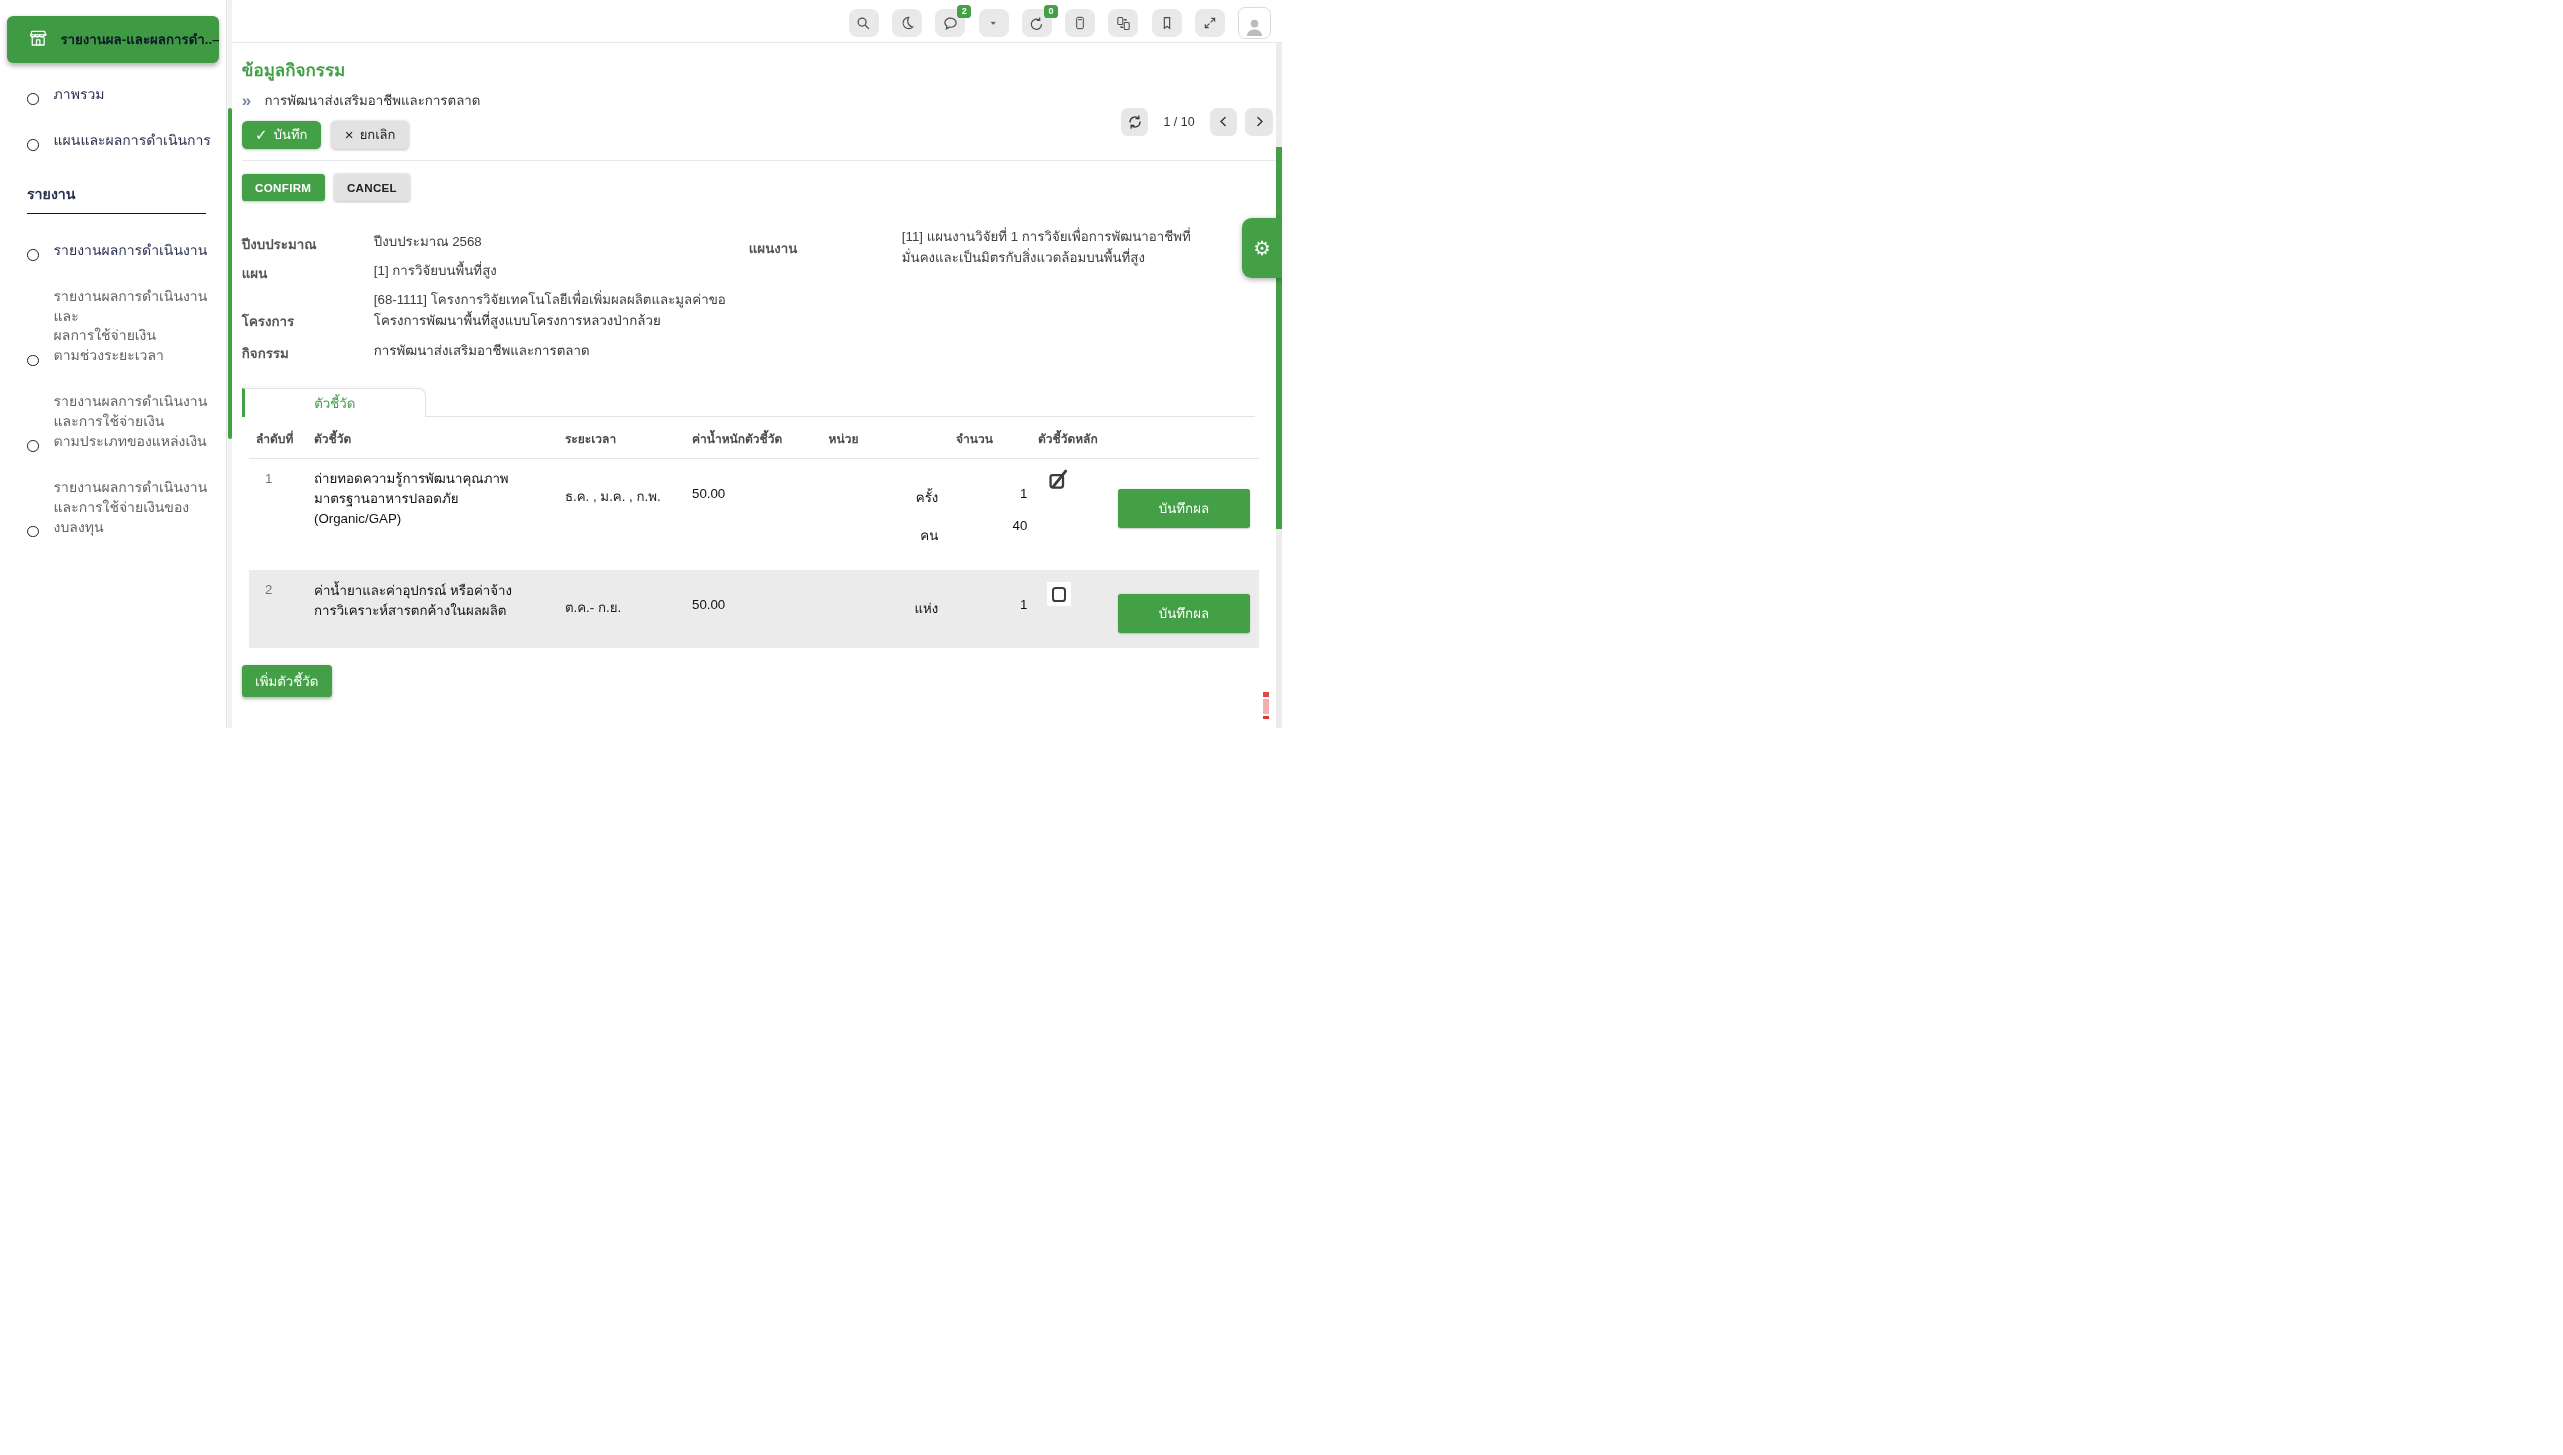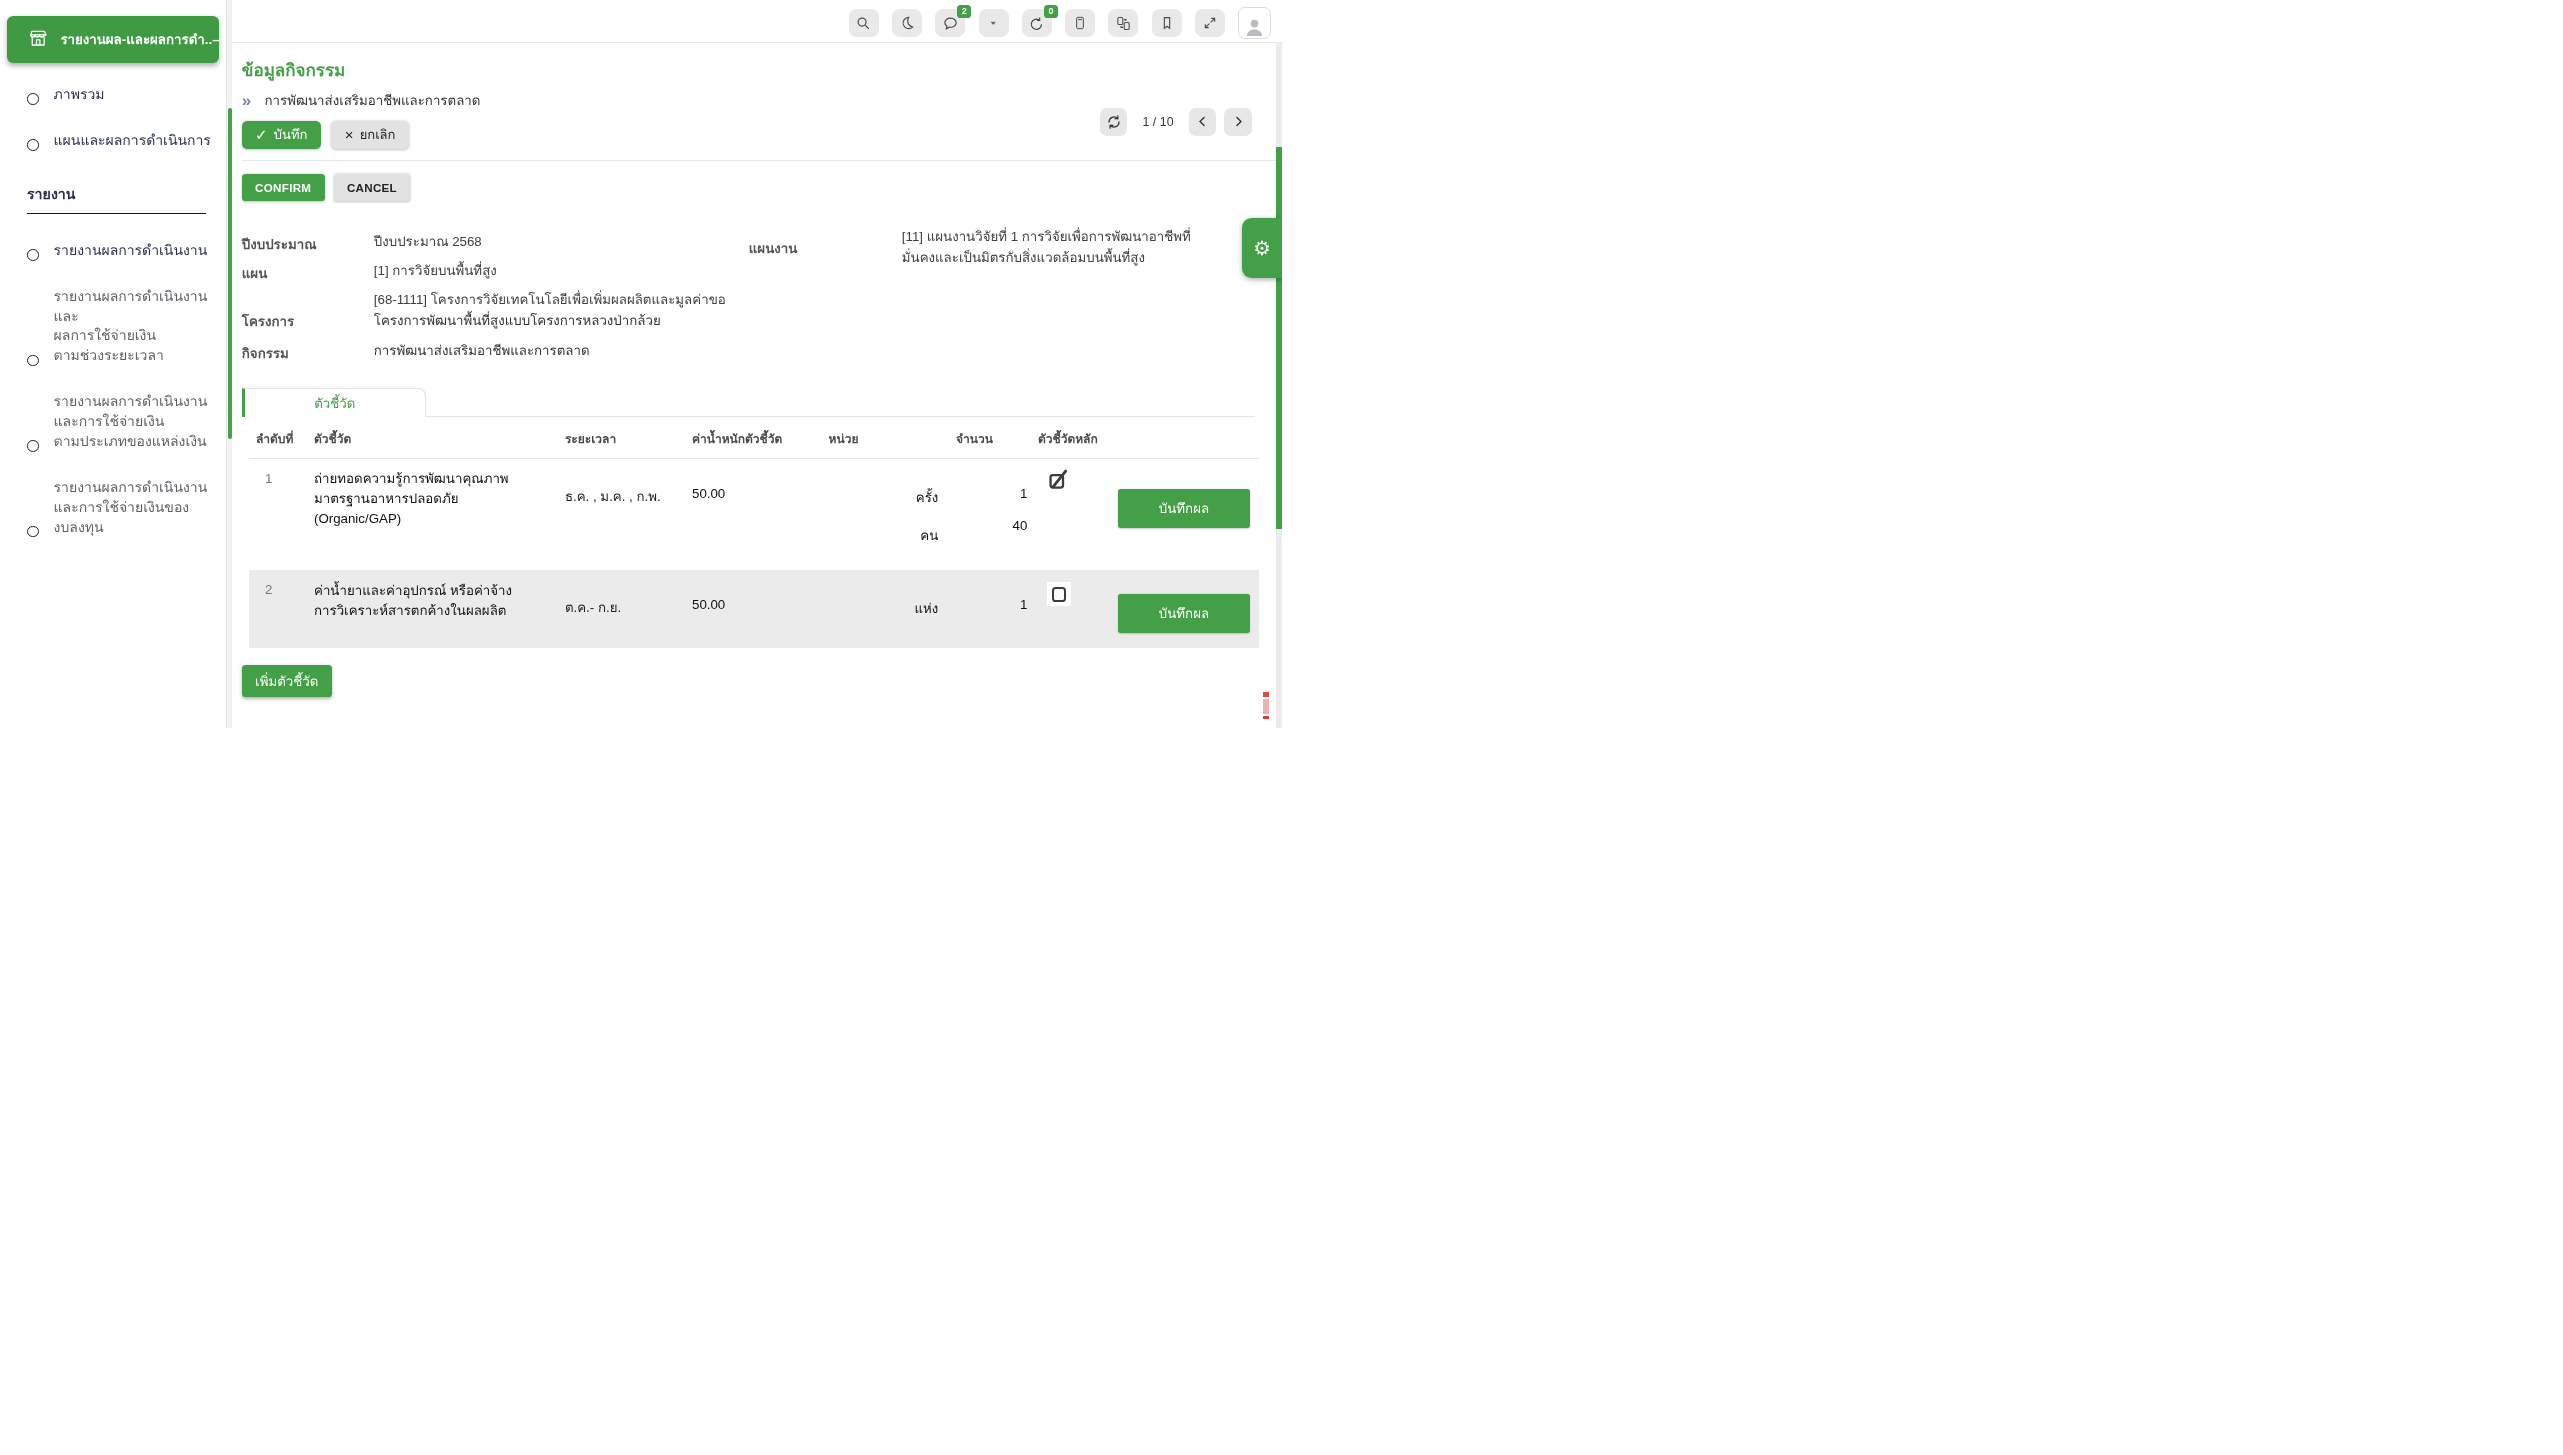--- a/index.html
+++ b/index.html
@@ -5,21 +5,21 @@
   * { box-sizing: border-box; margin: 0; padding: 0; }
   html,body { background:#fff; }
   body { font-family: "Liberation Sans", "DejaVu Sans", sans-serif; }
   #app { position:relative; width:1282px; height:728px; background:#fff; overflow:hidden; }
 
   
   .sidebar { position:absolute; left:0; top:0; width:227px; height:728px; background:#fff;
              border-right:0.9px solid #e2e2e2; box-shadow:0.9px 0 3.6px rgba(0,0,0,.07); z-index:5; }
   .sidebar-header { position:absolute; left:7.1px; top:16px; width:212px; height:47px; background:#3f9a44;
              border-radius:6.2px; display:flex; align-items:center; padding-left:21.3px; gap:11.6px;
-             color:#ffffff; font-weight:bold; font-size:13.3px; box-shadow:0 2.7px 5.3px rgba(0,0,0,.3); cursor:pointer; }
+             color:#0f172a; font-weight:bold; font-size:13.3px; box-shadow:0 2.7px 5.3px rgba(0,0,0,.3); cursor:pointer; }
   .sidebar-header .ttl { white-space:nowrap; overflow:hidden; }
   .side-nav { position:absolute; top:85px; left:0; right:0; padding:0 12.4px 0 27px; }
   .side-item { display:flex; align-items:flex-end; gap:15px; margin-bottom:26px; font-size:14px;
              line-height:1.42; cursor:pointer; }
   .side-item .lbl { white-space:pre-line; overflow-wrap:anywhere; }
   .tone-navy { color:#2c3150; }
   .tone-gray { color:#5f6368; }
   .bullet { width:11.6px; height:11.6px; border:1.4px solid #1d1d1d; border-radius:50%; flex:none; margin-top:3.6px; }
   .side-section { font-size:14.2px; font-weight:bold; color:#2c3150; margin:32px 0 8px 0; }
   .side-divider { border:none; border-top:1.8px solid #14142b; width:179px; margin:0 0 27px 0; }
@@ -45,21 +45,21 @@
   .breadcrumb { display:flex; align-items:center; gap:13.3px; margin-top:7.1px; }
   .bc-icon { color:#7a869a; font-size:17px; font-weight:bold; line-height:1; }
   .bc-text { color:#333; font-size:13.3px; }
   .actions-row { display:flex; gap:10.7px; margin-top:9.8px; }
   .btn { display:inline-flex; align-items:center; justify-content:center; gap:6.2px; border:none;
          border-radius:5.3px; height:27.6px; padding:0 13.3px; font-size:13px; cursor:pointer;
          font-family:inherit; box-shadow:0 0.9px 2.7px rgba(0,0,0,.25); }
   .btn-green { background:#43a047; color:#fff; }
   .btn-gray { background:#e2e2e2; color:#222; }
   .btn .x { font-size:15px; line-height:1; }
-  .pagination { position:absolute; right:24px; top:65px; display:flex; align-items:center; gap:8px; }
+  .pagination { position:absolute; right:3px; top:65px; display:flex; align-items:center; gap:8px; }
   .pg-btn { width:27.6px; height:27.6px; background:#e7e7e7; border-radius:7.1px; border:none; cursor:pointer;
          display:flex; align-items:center; justify-content:center; }
   .pg-label { font-size:12.4px; color:#333; margin:0 7.1px; }
 
   .panel-divider { border:none; border-top:0.9px solid #e8e8e8; margin-top:11.6px; }
   .confirm-row { display:flex; gap:9px; margin-top:12.4px; }
   .btn-confirm { border-radius:3.6px; font-weight:bold; font-size:11.6px; letter-spacing:0.3px; height:27.6px; }
 
   
   .form-area { position:relative; margin-top:31px; }

